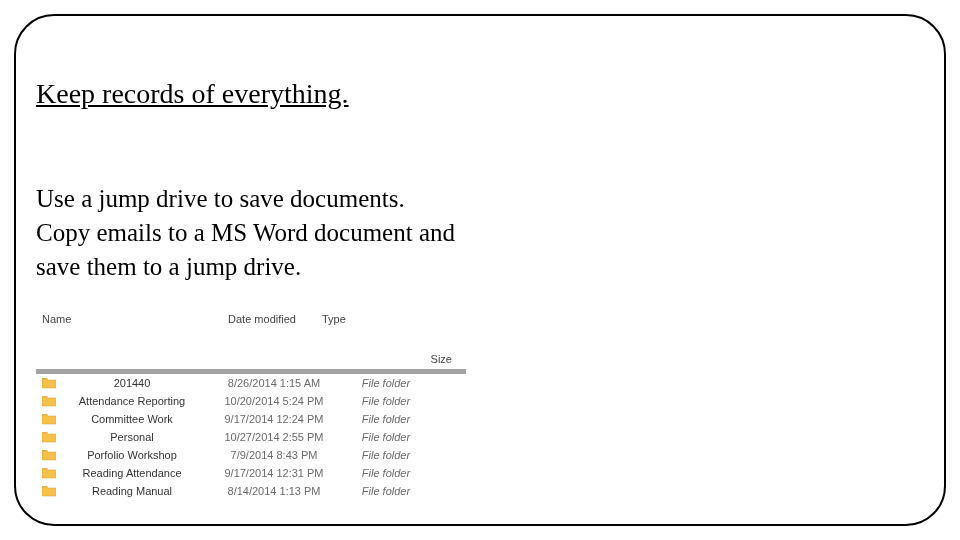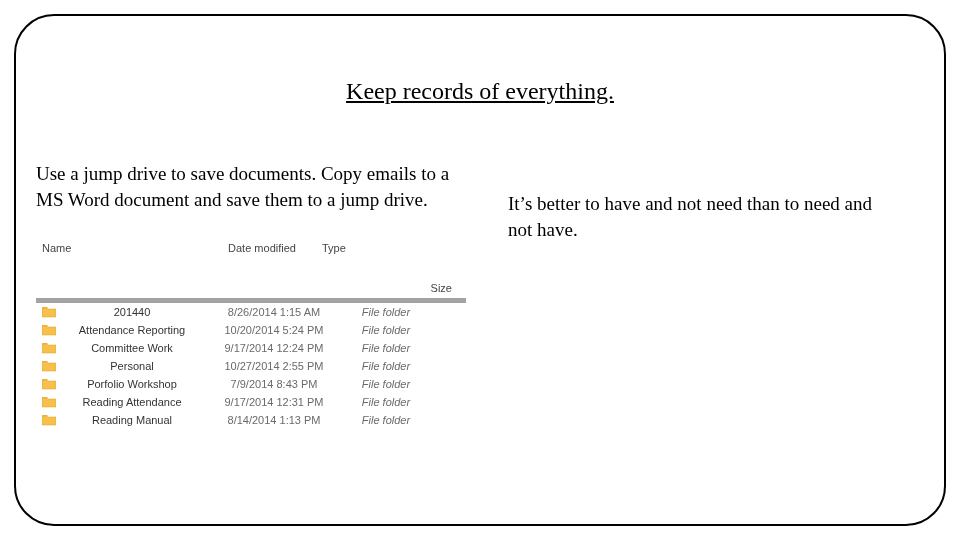--- a/index.html
+++ b/index.html
@@ -19,34 +19,33 @@
     border: 2px solid #000;
     border-radius: 40px;
   }
   .content {
     position: absolute;
     top: 78px;
     left: 36px;
     right: 36px;
   }
   .title {
-    font-size: 24px;
+    font-size: 28px;
     font-weight: normal;
     text-decoration: underline;
-    margin-bottom: 56px;
-    text-align: center;
+    margin-bottom: 72px;
   }
   .columns {
     display: flex;
     gap: 52px;
   }
   .left-col { width: 420px; }
   .right-col { width: 380px; padding-top: 30px; }
   .body-text {
-    font-size: 19px;
+    font-size: 25px;
     line-height: 1.35;
   }
   .file-list {
     margin-top: 26px;
     font-family: "Segoe UI", Tahoma, sans-serif;
     font-size: 11px;
     color: #6a6a6a;
     width: 430px;
   }
   .file-header {
@@ -176,17 +175,14 @@
                 </svg>
               </span>
               <span class="row-name">Reading Manual</span>
               <span class="row-date">8/14/2014 1:13 PM</span>
               <span class="row-type">File folder</span>
             </div>
           </div>
       </div>
     </div>
 
-    <div class="right-col">
-      <p class="body-text">It’s better to have and not need than to need and not have.</p>
-    </div>
   </div>
 </div>
 
 </body></html>

